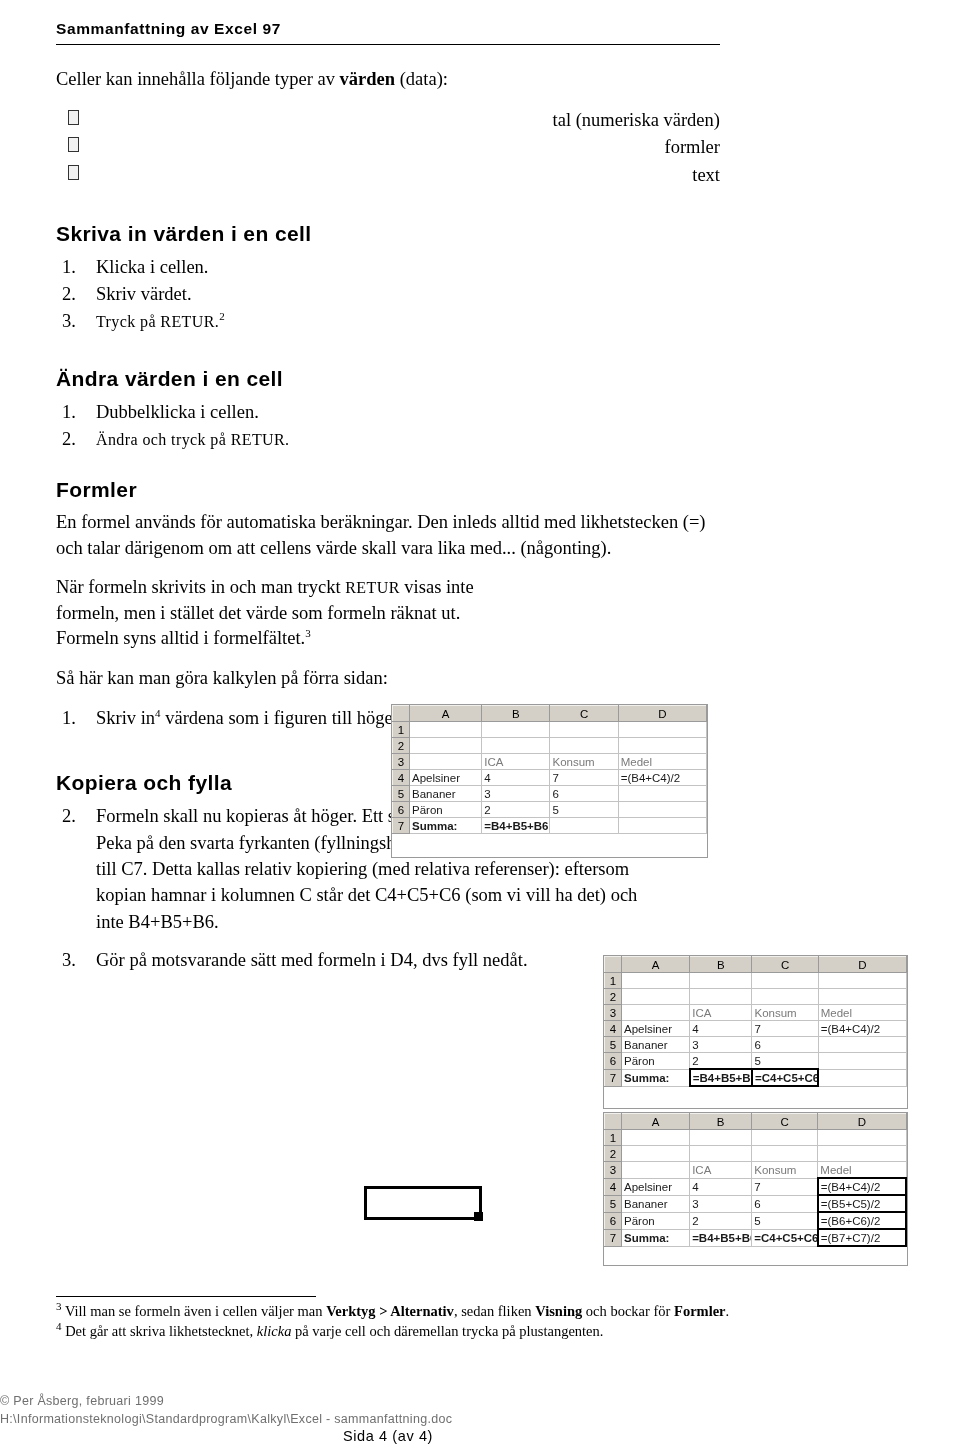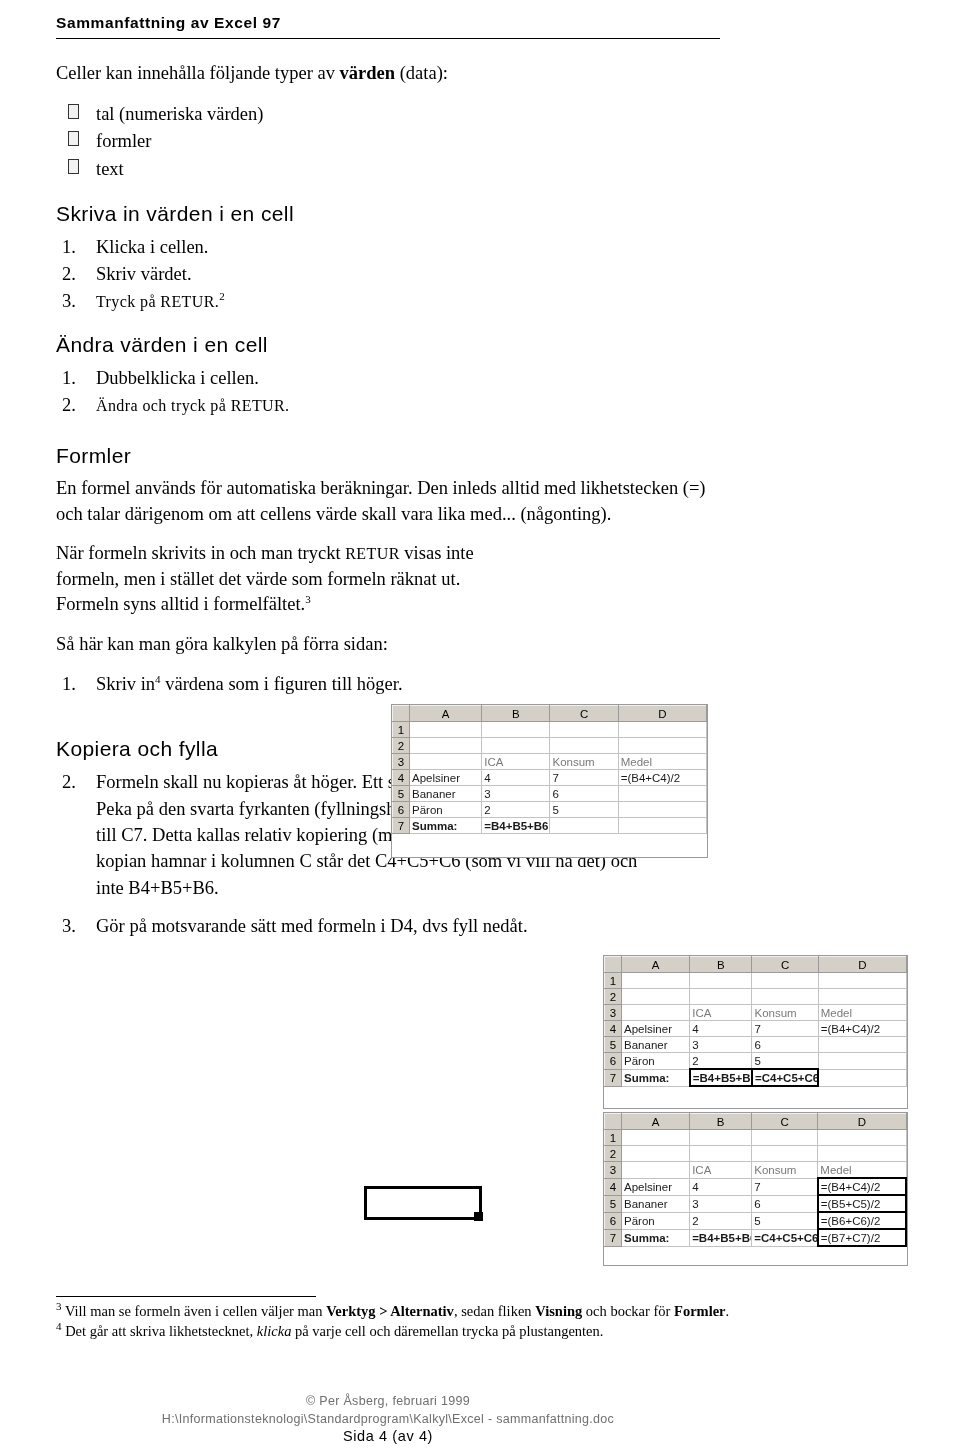--- a/index.html
+++ b/index.html
@@ -13,21 +13,21 @@
     font-family: "Liberation Serif", serif;
     color: #000;
     position: relative;
     overflow: hidden;
   }
   .page {
     position: relative;
     width: 776px;
     height: 1456px;
     box-sizing: border-box;
-    padding: 0 56px;
+    padding: 6px 56px;
   }
   
   .header {
     padding-top: 14px;
     font-family: "Liberation Sans", sans-serif;
     font-size: 15.5px;
     font-weight: bold;
     letter-spacing: 0.6px;
     color: #000;
   }
@@ -59,37 +59,38 @@
   .bullets {
     margin: 2px 0 18px 0;
     padding: 0;
     list-style: none;
   }
   .bullets li {
     font-size: 18.5px;
     line-height: 1.5;
     padding-left: 40px;
     position: relative;
+    text-align: right;
   }
   .bullets li .bsym {
     position: absolute;
     left: 12px;
     top: 3px;
     width: 9px;
     height: 13px;
     border: 1.2px solid #333;
     background: #f2f2f2;
     font-size: 0;
   }
   
   h2.sect {
     font-family: "Liberation Sans", sans-serif;
     font-size: 21px;
-    font-weight: normal;
-    margin: 18px 0 8px 0;
+    font-weight: bold;
+    margin: 32px 0 8px 0;
     letter-spacing: 0.4px;
   }
   
   ol.steps {
     margin: 0 0 14px 0;
     padding: 0;
     list-style: none;
   }
   ol.steps li {
     font-size: 18.5px;
@@ -174,21 +175,20 @@
     background: linear-gradient(#cfe2f3, #7fa8cc);
     vertical-align: -1px;
     margin: 0 2px;
   }
   
   .footer {
     position: absolute;
     left: 0;
     right: 0;
     top: 1392px;
-    text-align: center;
     font-family: "Liberation Sans", sans-serif;
     font-size: 12.5px;
     color: #6f6f6f;
     line-height: 1.45;
     letter-spacing: 0.3px;
   }
   .pagenum {
     position: absolute;
     left: 0;
     right: 0;

